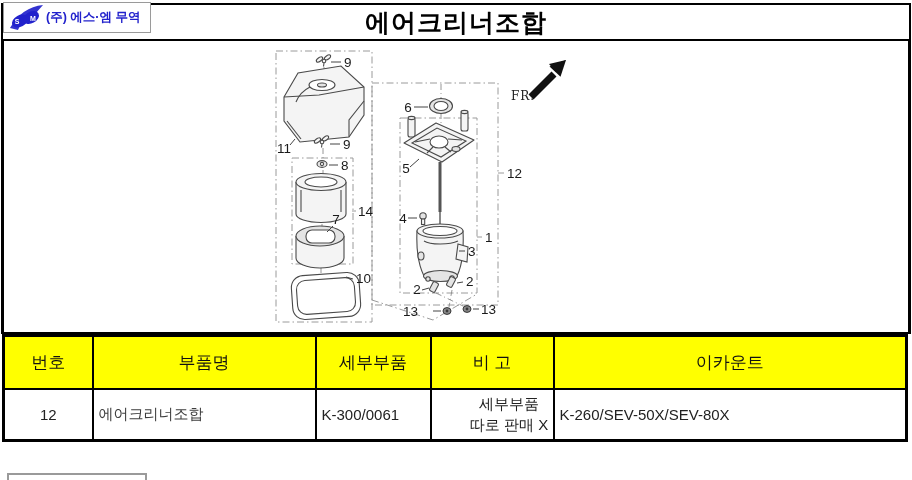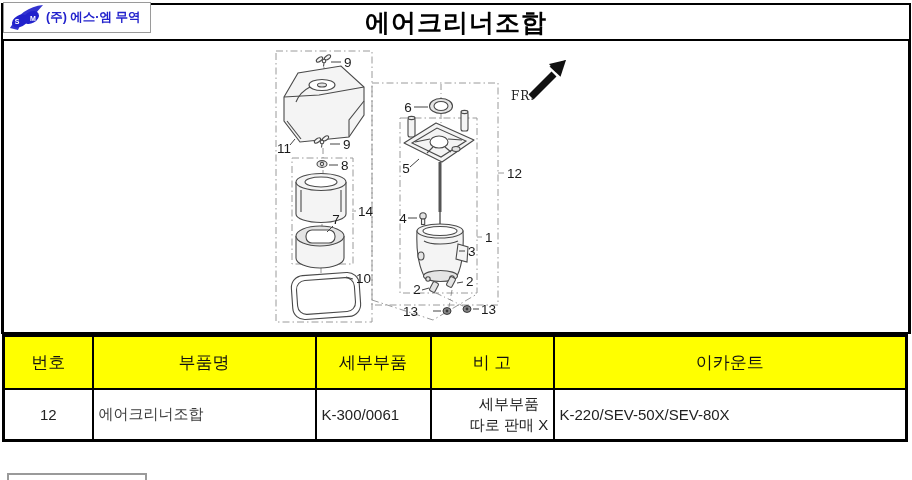--- a/index.html
+++ b/index.html
@@ -279,20 +279,20 @@
       <th>이카운트</th>
     </tr>
     <tr class="r1">
       <td class="ctr">12</td>
       <td class="name">에어크리너조합</td>
       <td>K-300/0061</td>
       <td class="ctr">
         <div class="note-line">세부부품</div>
         <div class="note-line">따로 판매 X</div>
       </td>
-      <td>K-220/SEV-50X/SEV-80X</td>
+      <td>K-260/SEV-50X/SEV-80X</td>
     </tr>
   </tbody>
     </table>
 
   <div class="next-page-box"></div>
 
 </div>
 
 </body></html>

